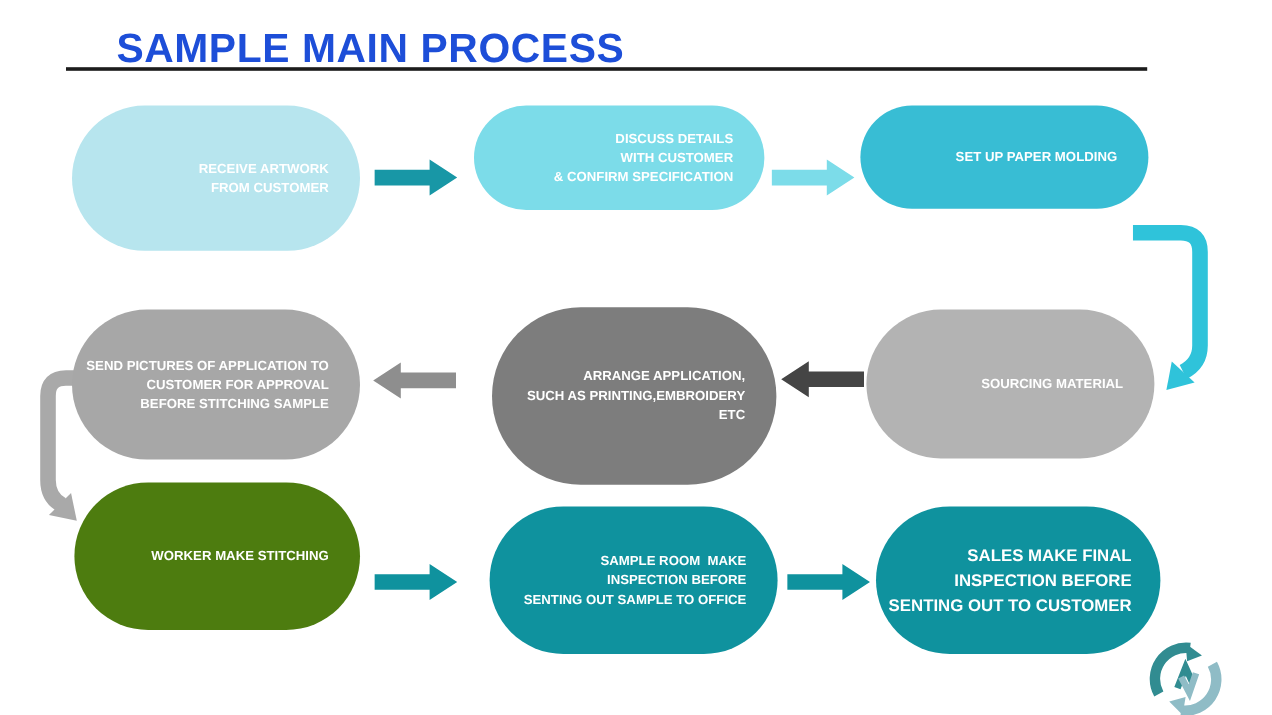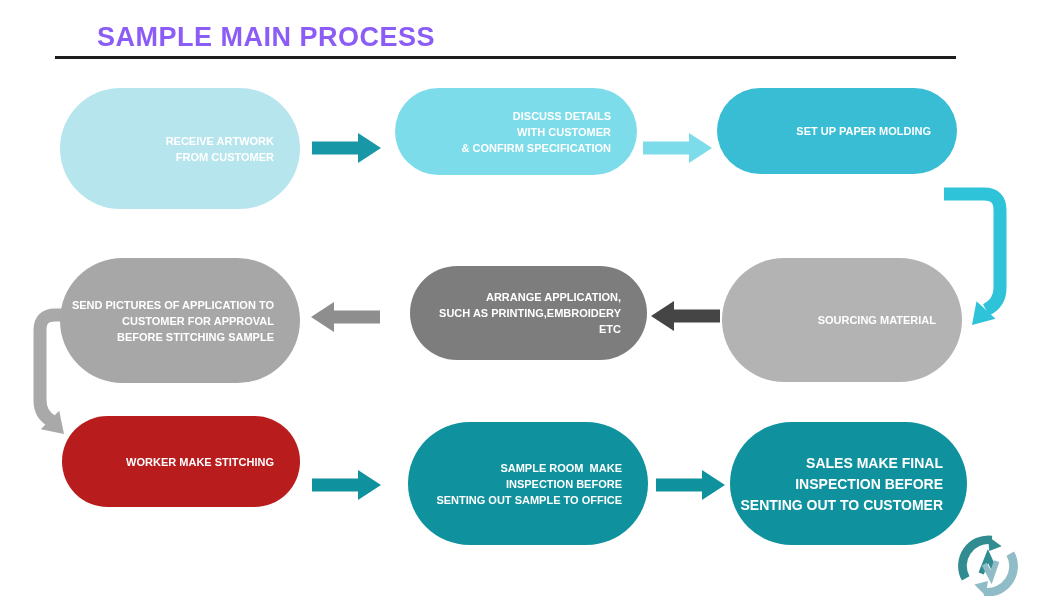--- a/index.html
+++ b/index.html
@@ -5,22 +5,22 @@
   html,body{margin:0;padding:0;background:#ffffff;}
   .canvas{
     position:relative;
     width:1060px;height:596px;
     background:#ffffff;
     overflow:hidden;
     font-family:"Liberation Sans", sans-serif;
   }
   .page-title{
     position:absolute;left:97px;top:22px;
-    font-size:27px;font-weight:bold;letter-spacing:.5px;
-    color:#8b5cf6;margin:0;
+    font-size:34px;font-weight:bold;letter-spacing:.5px;
+    color:#1d4ed8;margin:0;
   }
   .title-rule{
     position:absolute;left:55px;top:56px;width:901px;height:3px;
   }
   .pill{
     position:absolute;
     border-radius:999px;
   }
   .pill-label{
     position:absolute;
@@ -82,36 +82,36 @@
   </div>
 
   <div class="pill" style="left: 722px; top: 258px; width: 240px; height: 124px; background-color: rgb(179, 179, 179);">
     <span class="pill-label">SOURCING MATERIAL</span>
   </div>
 
   <svg class="arrow" style="left:650px;top:300px;" width="70" height="32" viewBox="0 0 70 32">
     <polygon points="70,9.5 24,9.5 24,1 1,16 24,31 24,22.5 70,22.5" fill="#454545"></polygon>
   </svg>
 
-  <div class="pill" style="left: 410px; top: 266px; width: 237px; height: 94px; background-color: rgb(125, 125, 125);">
+  <div class="pill" style="left: 410px; top: 256px; width: 237px; height: 148px; background-color: rgb(125, 125, 125);">
     <span class="pill-label">ARRANGE APPLICATION,
 SUCH AS PRINTING,EMBROIDERY ETC</span>
   </div>
 
   <svg class="arrow" style="left:310px;top:301px;" width="70" height="32" viewBox="0 0 70 32">
     <polygon points="70,9.5 24,9.5 24,1 1,16 24,31 24,22.5 70,22.5" fill="#8e8e8e"></polygon>
   </svg>
 
   <div class="pill" style="left: 60px; top: 258px; width: 240px; height: 125px; background-color: rgb(167, 167, 167);">
     <span class="pill-label">SEND PICTURES OF APPLICATION TO
 CUSTOMER FOR APPROVAL
 BEFORE STITCHING SAMPLE</span>
   </div>
 
-  <div class="pill" style="left: 62px; top: 416px; width: 238px; height: 91px; background-color: #b91c1c;">
+  <div class="pill" style="left: 62px; top: 402px; width: 238px; height: 123px; background-color: #4d7c0f;">
     <span class="pill-label">WORKER MAKE STITCHING</span>
   </div>
 
   <svg class="arrow" style="left:312px;top:469px;" width="70" height="32" viewBox="0 0 70 32">
     <polygon points="0,9.5 46,9.5 46,1 69,16 46,31 46,22.5 0,22.5" fill="#0f929e"></polygon>
   </svg>
 
   <div class="pill" style="left: 408px; top: 422px; width: 240px; height: 123px; background-color: rgb(15, 146, 158);">
     <span class="pill-label">SAMPLE ROOM  MAKE
 INSPECTION BEFORE

